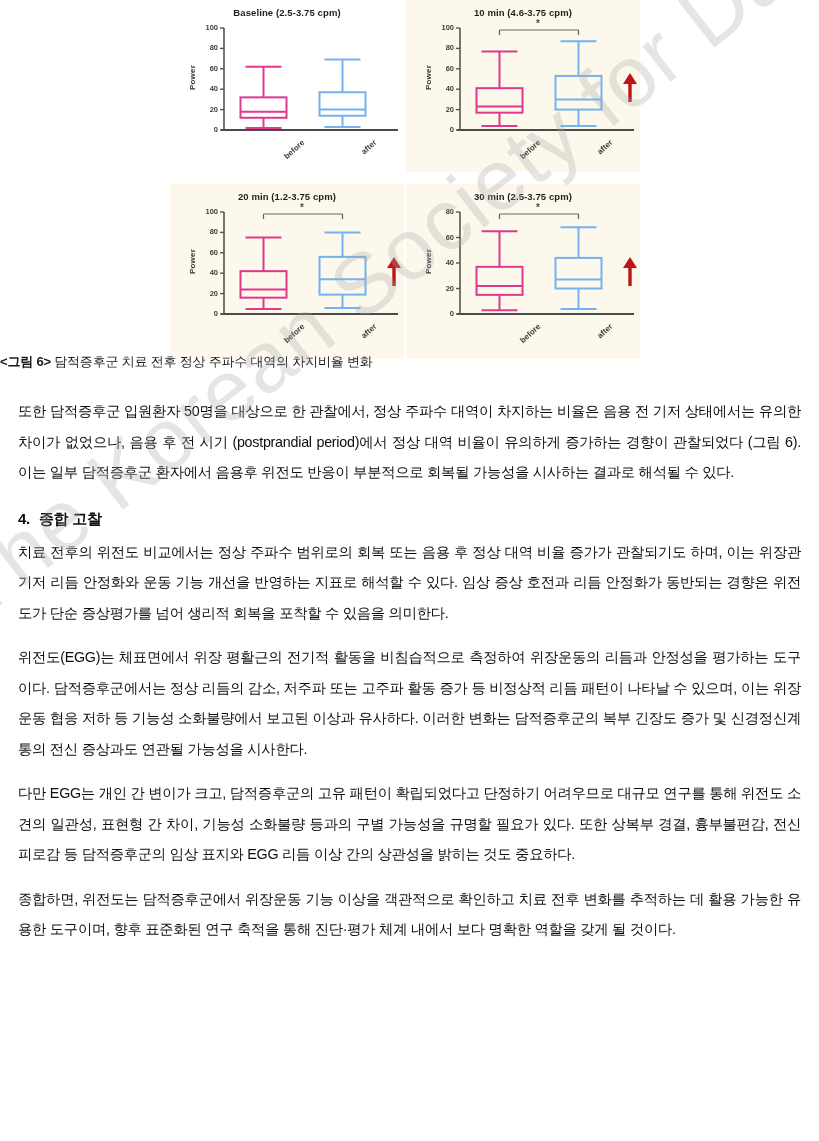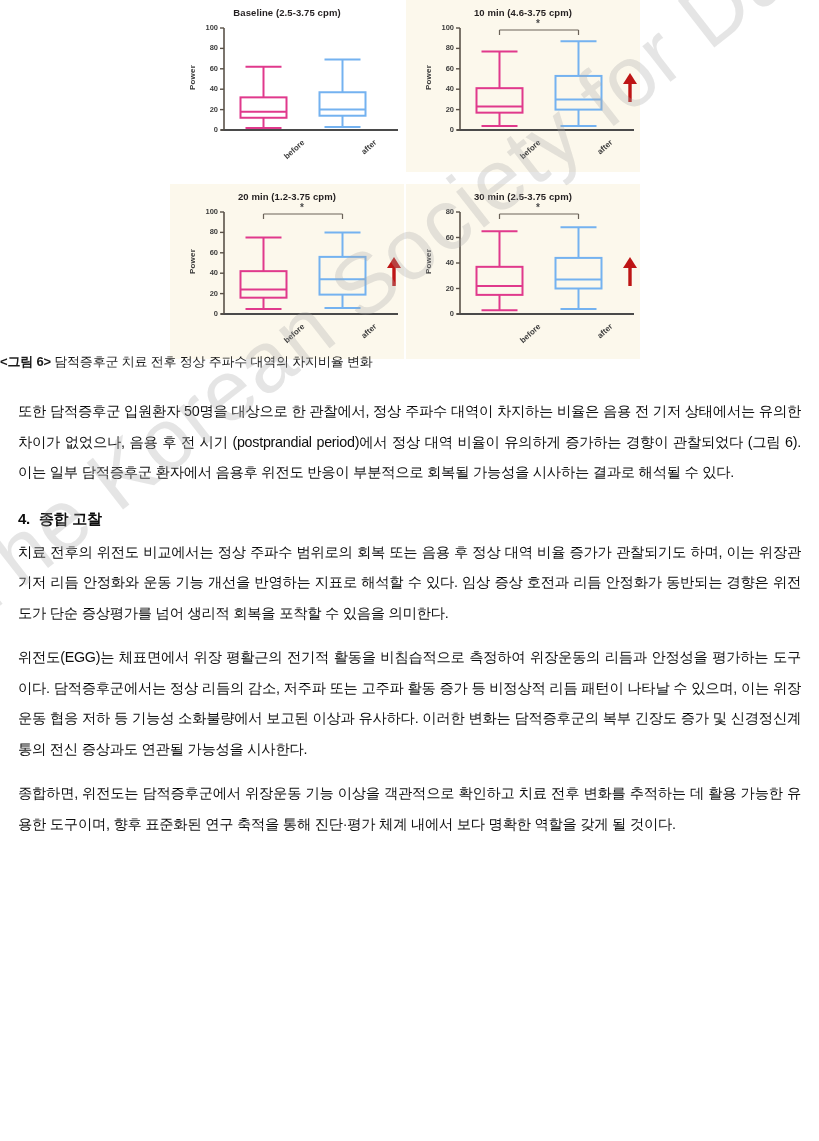--- a/index.html
+++ b/index.html
@@ -327,14 +327,15 @@
 
 <div id="document-body">
   <p class="para">또한 담적증후군 입원환자 50명을 대상으로 한 관찰에서, 정상 주파수 대역이 차지하는 비율은 음용 전 기저 상태에서는 유의한 차이가 없었으나, 음용 후 전 시기 (postprandial period)에서 정상 대역 비율이 유의하게 증가하는 경향이 관찰되었다 (그림 6). 이는 일부 담적증후군 환자에서 음용후 위전도 반응이 부분적으로 회복될 가능성을 시사하는 결과로 해석될 수 있다.</p>
 
   <div class="section-heading">
     <span class="num">4.</span><span>종합 고찰</span>
   </div>
 
   <p class="para">치료 전후의 위전도 비교에서는 정상 주파수 범위로의 회복 또는 음용 후 정상 대역 비율 증가가 관찰되기도 하며, 이는 위장관 기저 리듬 안정화와 운동 기능 개선을 반영하는 지표로 해석할 수 있다. 임상 증상 호전과 리듬 안정화가 동반되는 경향은 위전도가 단순 증상평가를 넘어 생리적 회복을 포착할 수 있음을 의미한다.</p>
   <p class="para">위전도(EGG)는 체표면에서 위장 평활근의 전기적 활동을 비침습적으로 측정하여 위장운동의 리듬과 안정성을 평가하는 도구이다. 담적증후군에서는 정상 리듬의 감소, 저주파 또는 고주파 활동 증가 등 비정상적 리듬 패턴이 나타날 수 있으며, 이는 위장 운동 협응 저하 등 기능성 소화불량에서 보고된 이상과 유사하다. 이러한 변화는 담적증후군의 복부 긴장도 증가 및 신경정신계통의 전신 증상과도 연관될 가능성을 시사한다.</p>
+  <p class="para">다만 EGG는 개인 간 변이가 크고, 담적증후군의 고유 패턴이 확립되었다고 단정하기 어려우므로 대규모 연구를 통해 위전도 소견의 일관성, 표현형 간 차이, 기능성 소화불량 등과의 구별 가능성을 규명할 필요가 있다. 또한 상복부 경결, 흉부불편감, 전신 피로감 등 담적증후군의 임상 표지와 EGG 리듬 이상 간의 상관성을 밝히는 것도 중요하다.</p>
   <p class="para">종합하면, 위전도는 담적증후군에서 위장운동 기능 이상을 객관적으로 확인하고 치료 전후 변화를 추적하는 데 활용 가능한 유용한 도구이며, 향후 표준화된 연구 축적을 통해 진단·평가 체계 내에서 보다 명확한 역할을 갖게 될 것이다.</p>
 </div>
 
 </body></html>

